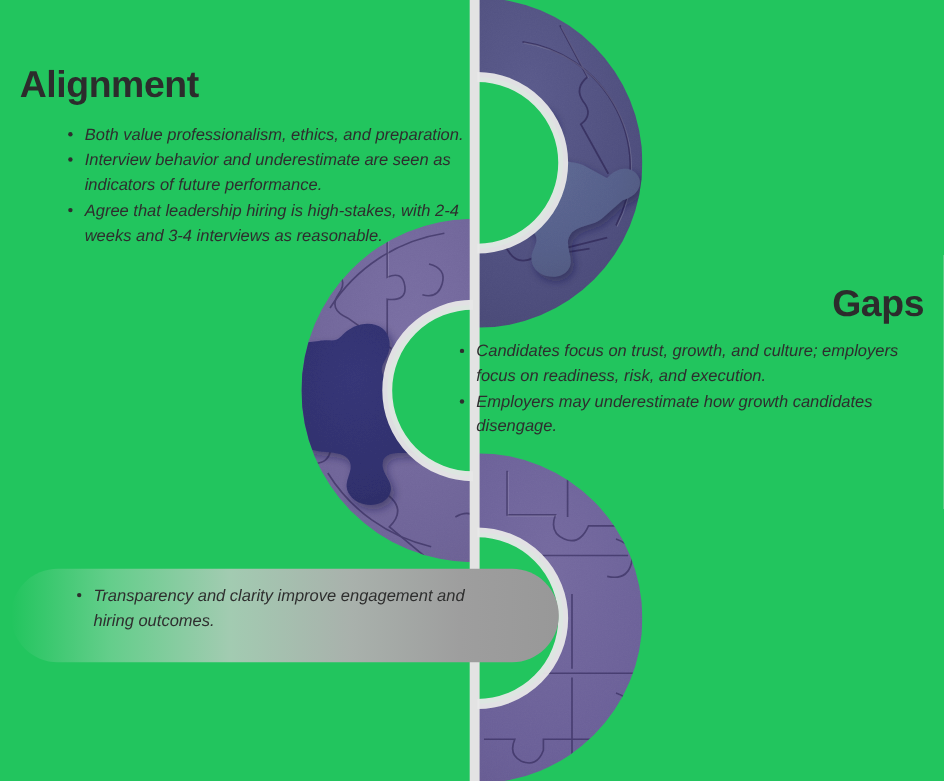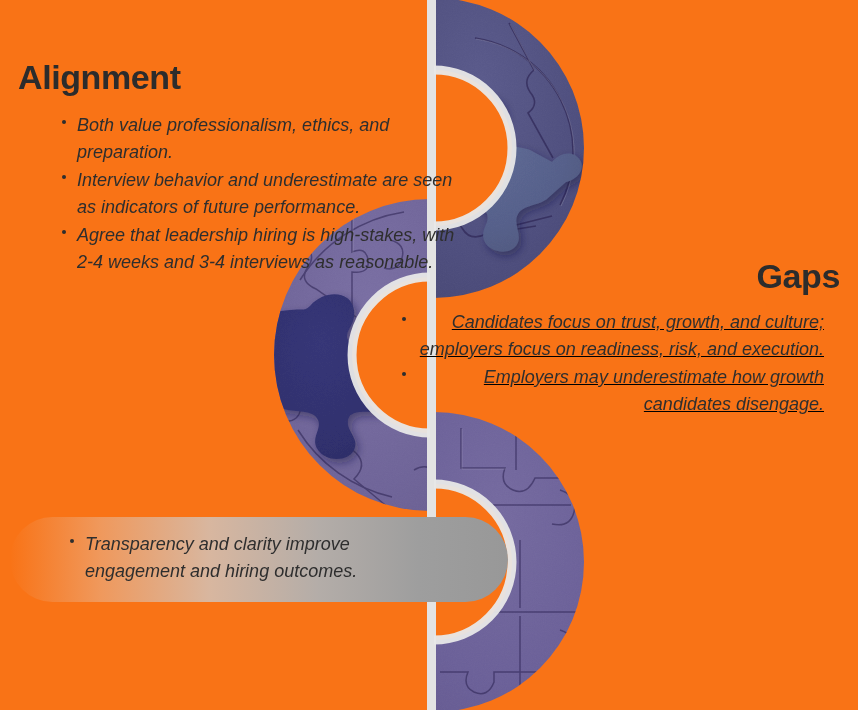--- a/index.html
+++ b/index.html
@@ -12,21 +12,21 @@
     background: #e3e3e3;
     font-family: "Liberation Sans", "DejaVu Sans", sans-serif;
     overflow: hidden;
     position: relative;
   }
 
   #canvas {
     position: relative;
     width: 858px;
     height: 710px;
-    background: #f97316;
+    background: #22c55e;
     overflow: hidden;
   }
 
   
   #puzzle-graphic {
     position: absolute;
     left: 0;
     top: 0;
     width: 858px;
     height: 710px;
@@ -48,21 +48,21 @@
   }
 
   .bullets {
     list-style: none;
     margin: 0;
     padding: 0;
   }
   .bullets li {
     position: relative;
     font-style: italic;
-    font-size: 18px;
+    font-size: 15px;
     line-height: 1.5;
     color: #2e2e2e;
     padding-left: 17px;
     margin-bottom: 1px;
   }
   .bullets li::before {
     content: "";
     position: absolute;
     left: 2px;
     top: 8px;
@@ -86,25 +86,24 @@
 
   
   #section-gaps {
     right: 18px;
     top: 259px;
     width: 440px;
     text-align: right;
   }
   #section-gaps .bullets {
     margin-top: 14px;
-    text-align: right;
+    text-align: left;
     width: 424px;
     margin-left: auto;
-    margin-right: 16px;
-    text-decoration: underline;
+    margin-right: 0;
   }
 
   
   #section-takeaways {
     left: 18px;
     top: 465px;
     width: 470px;
   }
   #takeaways-panel {
     position: absolute;

